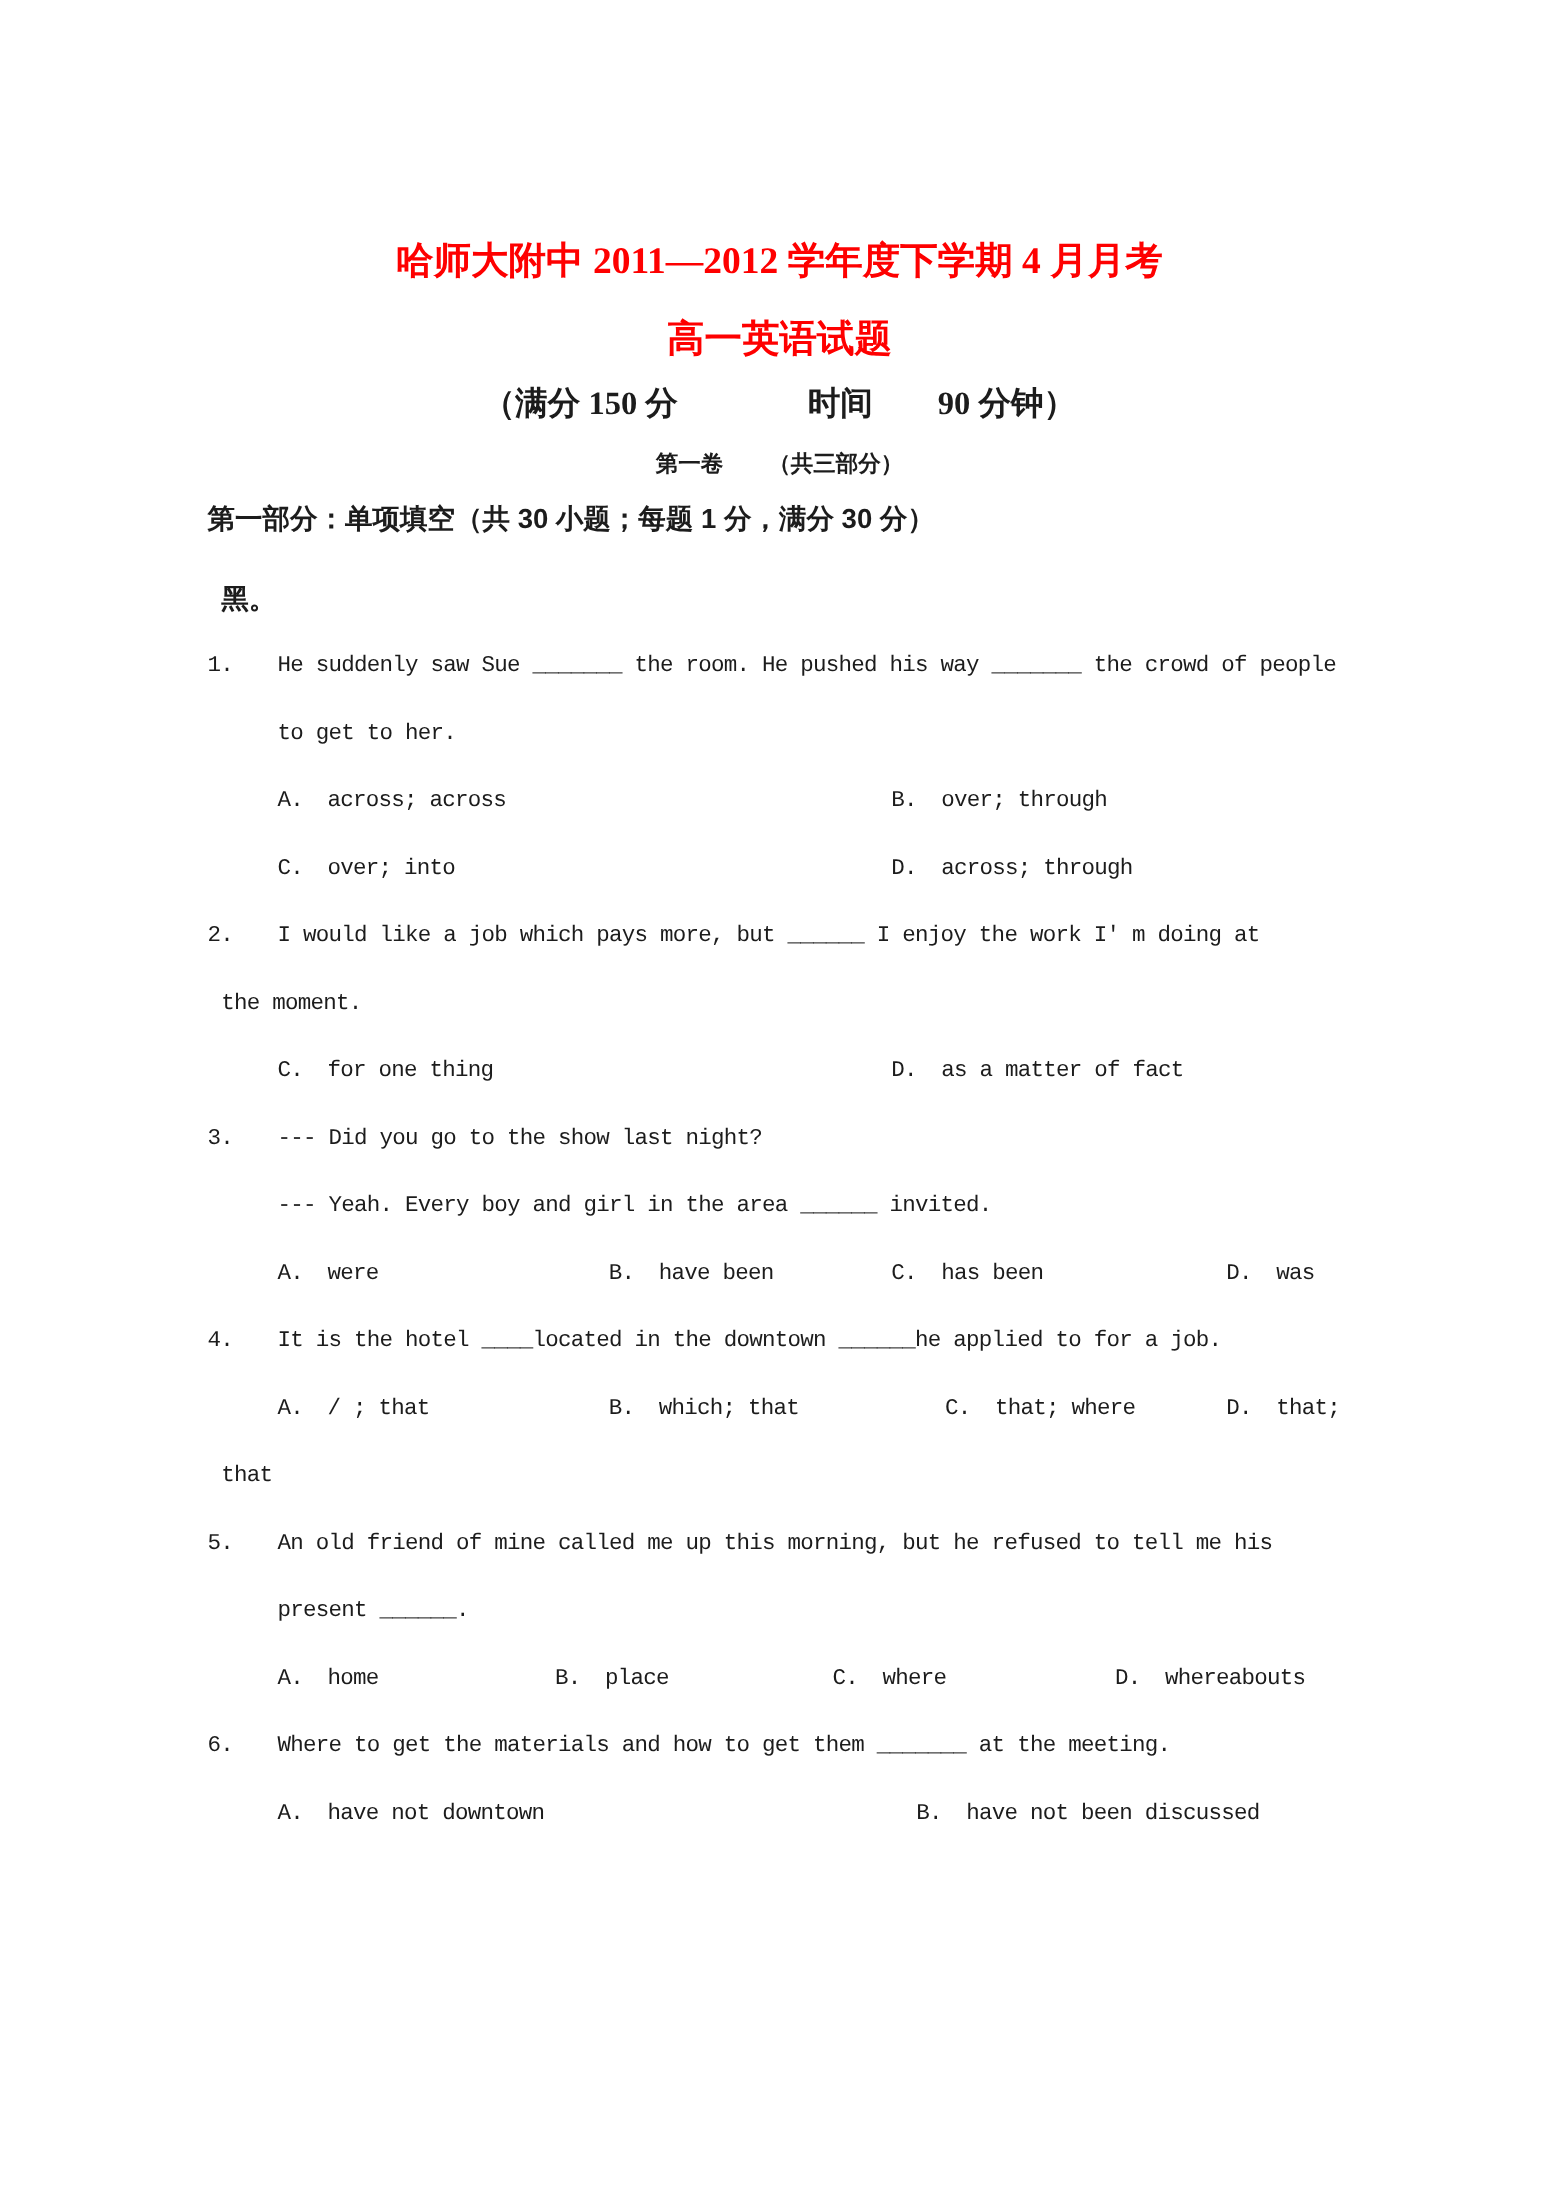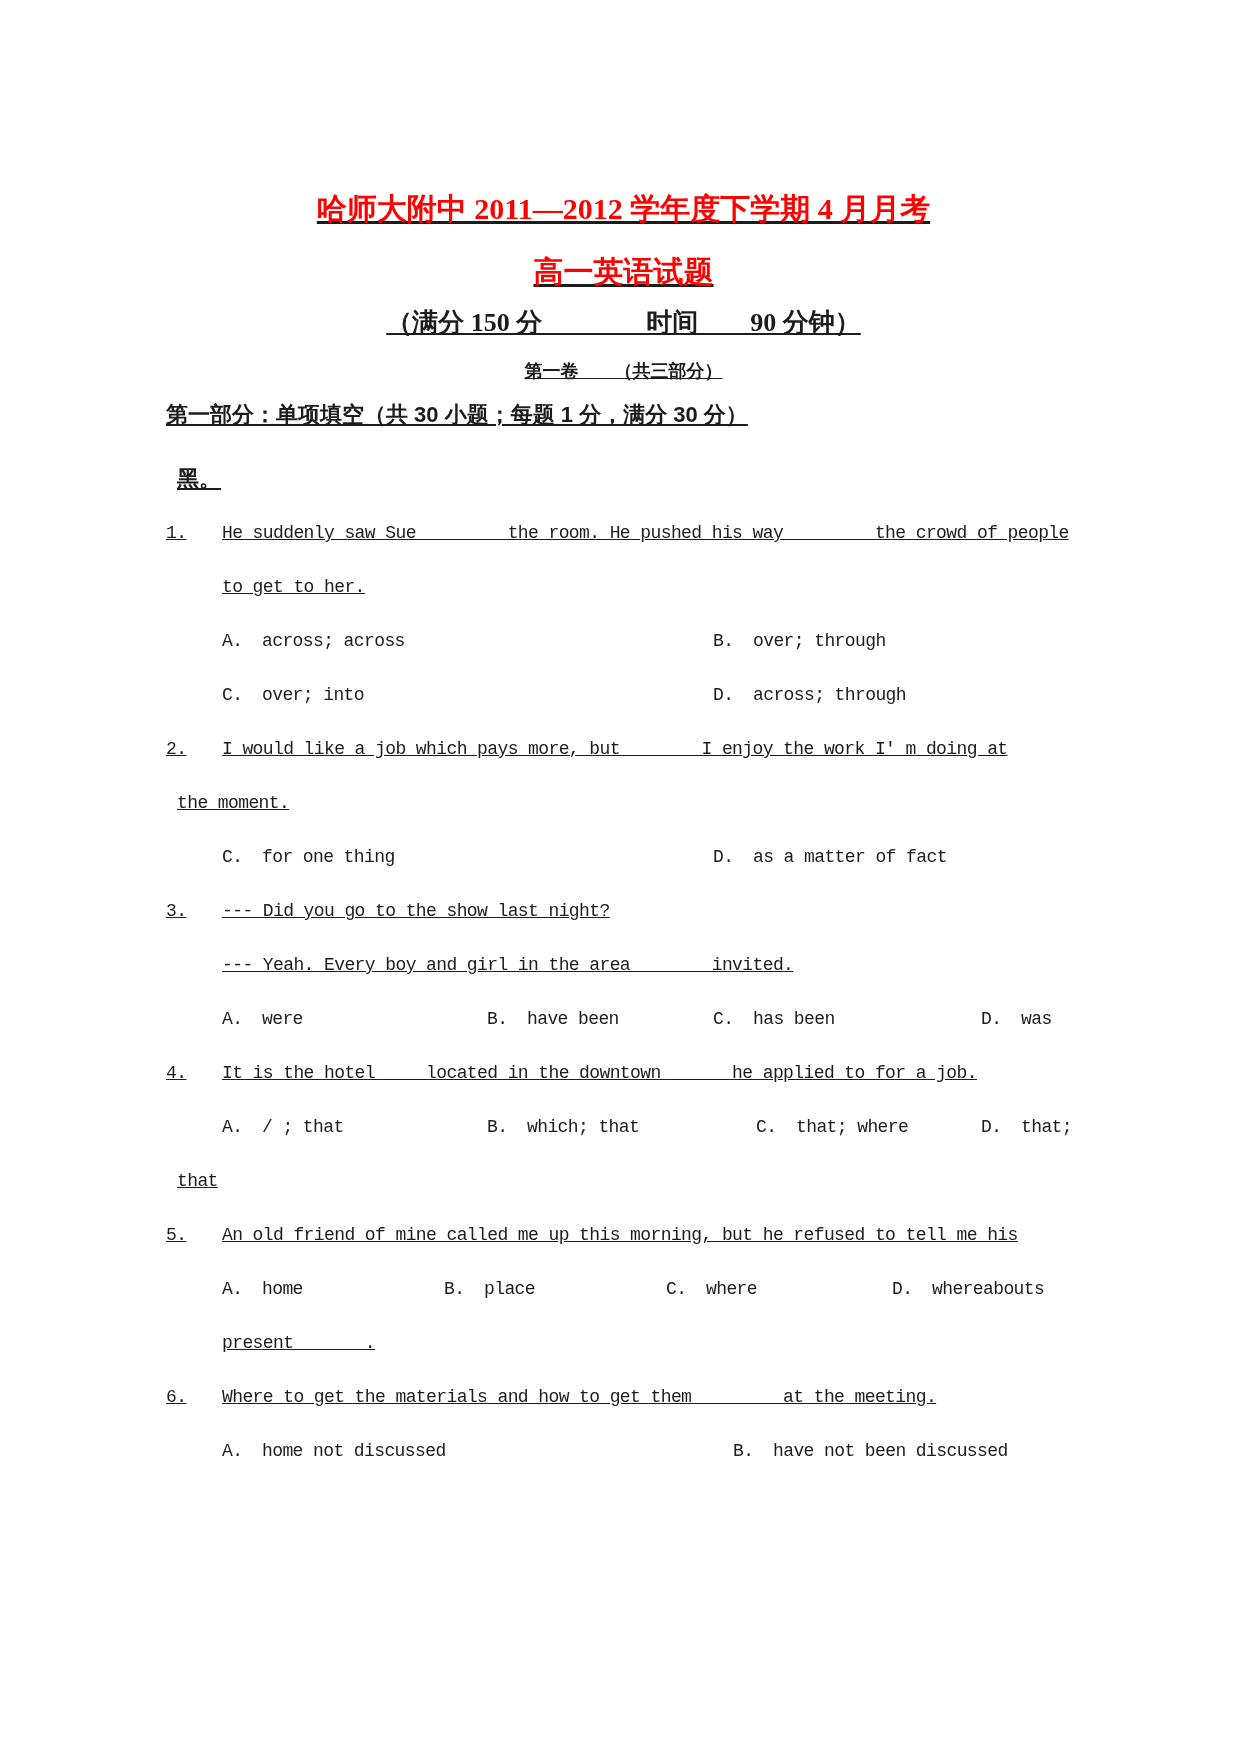--- a/index.html
+++ b/index.html
@@ -7,21 +7,20 @@
   body {
     width:1241px; height:1754px;
     overflow:hidden;
     color:#1c1c1c;
     font-family:"Liberation Sans", sans-serif;
   }
   .doc {
     width:1241px; height:1754px;
     padding:0 160px 0 166px;
     position:relative;
-    text-decoration:underline;
   }
   .center { text-align:center; }
 
   .title {
     padding-top:188px;
     font-family:"Liberation Serif", serif;
     font-weight:bold;
     font-size:30px; line-height:42px;
     color:#fe0000;
   }
@@ -140,31 +139,31 @@
     <span class="opt" style="left:590px"><span class="ol">C.</span><span>that; where</span></span>
     <span class="opt" style="left:815px"><span class="ol">D.</span><span>that;</span></span>
   </div>
   <div class="ln flush">
     <span class="qtext">that</span>
   </div>
 
   <div class="ln">
     <span class="qnum">5.</span><span class="qtext">An old friend of mine called me up this morning, but he refused to tell me his</span>
   </div>
+  <div class="ln cont">
+    <span class="qtext">present ______.</span>
+  </div>
   <div class="ln">
     <span class="opt" style="left:56px"><span class="ol">A.</span><span>home</span></span>
     <span class="opt" style="left:278px"><span class="ol">B.</span><span>place</span></span>
     <span class="opt" style="left:500px"><span class="ol">C.</span><span>where</span></span>
     <span class="opt" style="left:726px"><span class="ol">D.</span><span>whereabouts</span></span>
   </div>
-  <div class="ln cont">
-    <span class="qtext">present ______.</span>
-  </div>
 
   <div class="ln">
     <span class="qnum">6.</span><span class="qtext">Where to get the materials and how to get them _______ at the meeting.</span>
   </div>
   <div class="ln">
-    <span class="opt" style="left:56px"><span class="ol">A.</span><span>home not discussed</span></span>
+    <span class="opt" style="left:56px"><span class="ol">A.</span><span>have not downtown</span></span>
     <span class="opt" style="left:567px"><span class="ol">B.</span><span>have not been discussed</span></span>
   </div>
 
 </div>
 
 </body></html>

